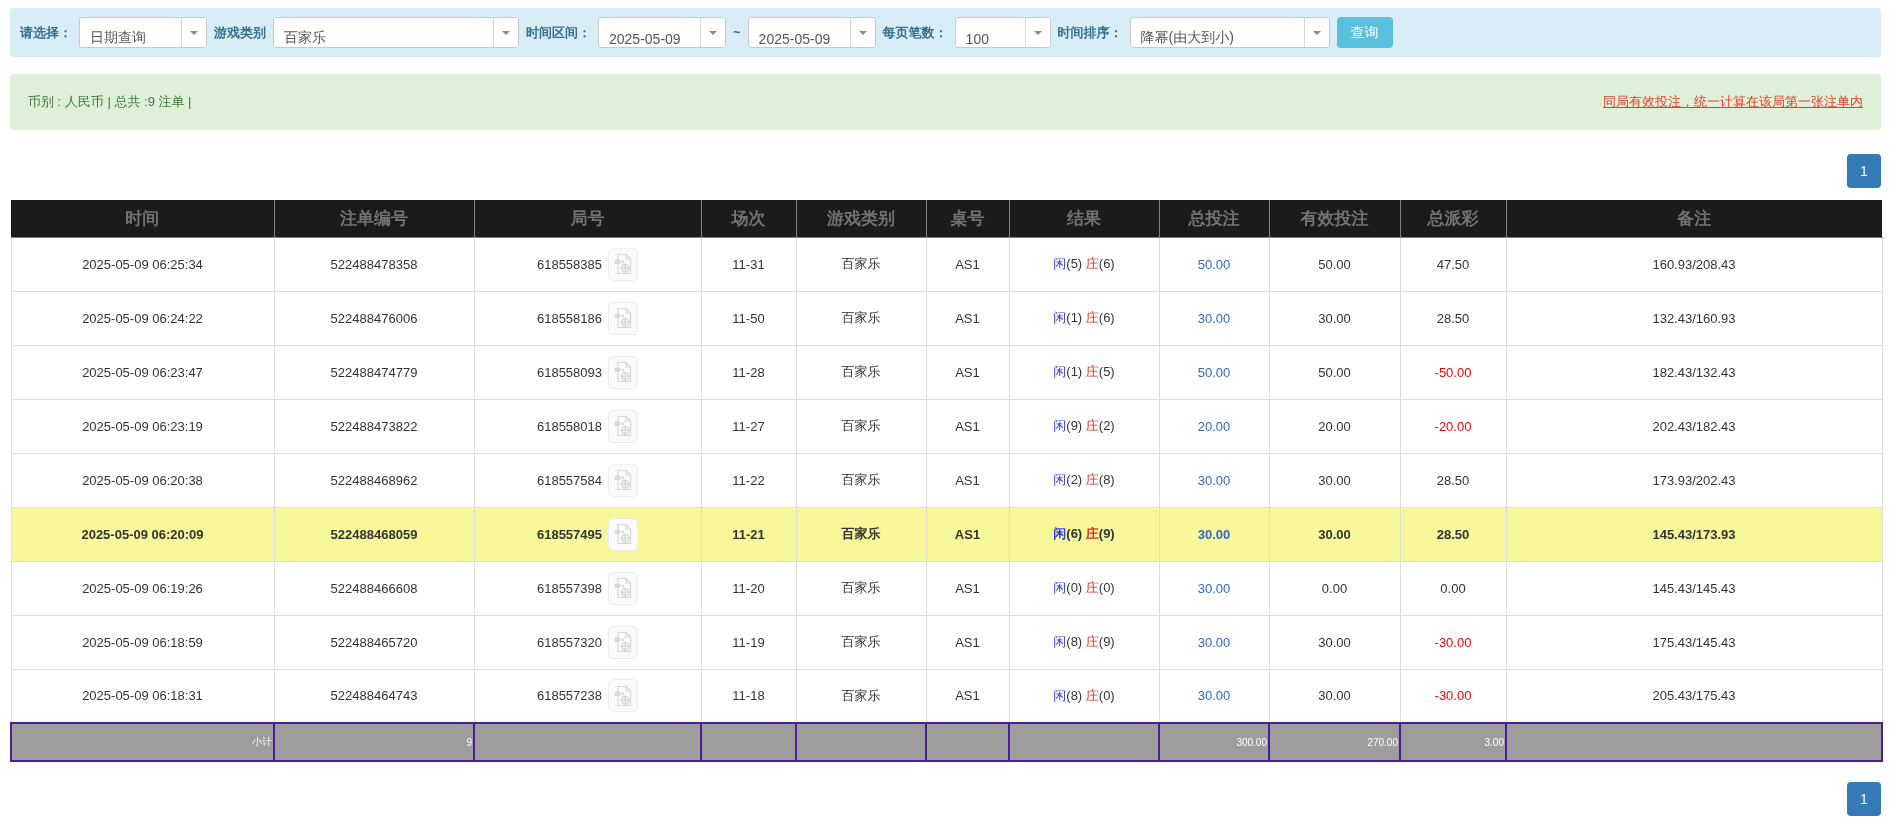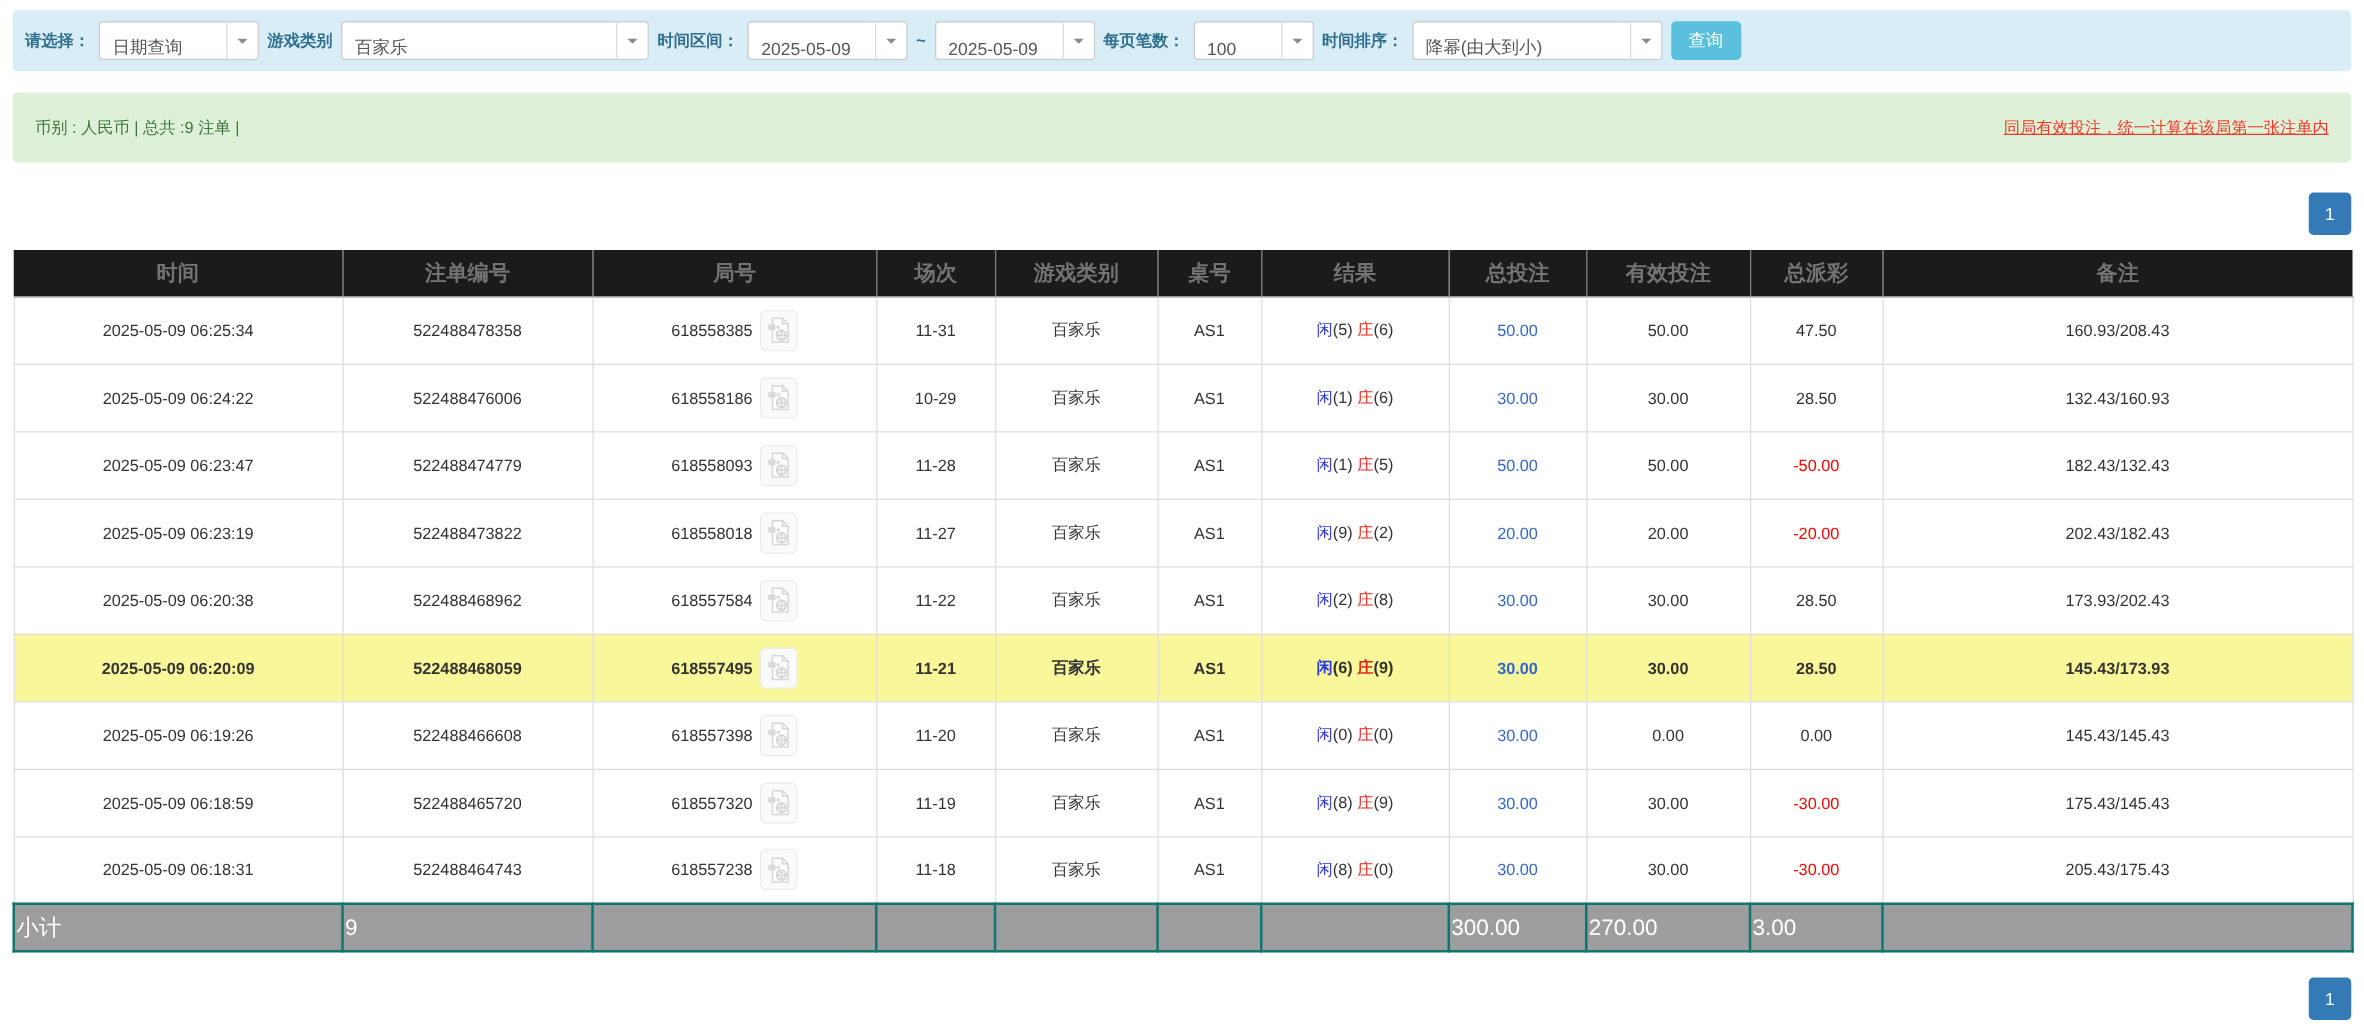--- a/index.html
+++ b/index.html
@@ -139,24 +139,24 @@
     width: 30px; height: 33px;
     background: #fafafa;
     border: 1px solid #ececec;
     border-radius: 5px;
     margin-left: 6px;
     cursor: pointer;
   }
   .data-table tfoot td {
     background: var(--footer-bg);
     color: #fff;
-    font-size: 18px;
+    font-size: 10px;
     height: 38px;
-    text-align: left;
-    border: 2px solid #0f766e;
+    text-align: right;
+    border: 2px solid #4c1d95;
   }
 </style>
 </head>
 <body>
 
 <div class="filter-bar">
   <span class="flabel">请选择：</span>
   <div class="select w1">
     <span class="val">日期查询</span>
     <span class="arrow"></span>
@@ -275,21 +275,21 @@
                 <path d="M8.5 9.8l3.2-1.9v3.8z" fill="#dadada"></path>
                 <circle cx="13.2" cy="16.2" r="4" fill="#f2f2f2" stroke="#d0d0d0" stroke-width="1.1"></circle>
                 <circle cx="13.2" cy="16.2" r="0.9" fill="#c8c8c8"></circle>
                 <circle cx="13.2" cy="13.9" r="0.8" fill="#c8c8c8"></circle>
                 <circle cx="13.2" cy="18.5" r="0.8" fill="#c8c8c8"></circle>
                 <circle cx="10.9" cy="16.2" r="0.8" fill="#c8c8c8"></circle>
                 <circle cx="15.5" cy="16.2" r="0.8" fill="#c8c8c8"></circle>
               </svg>
             </span>
           </span></td>
-        <td>10-29</td>
+        <td>11-50</td>
         <td>百家乐</td>
         <td>AS1</td>
         <td><span class="player">闲</span><span>(1)</span> <span class="banker">庄</span><span>(6)</span></td>
         <td><span class="blue-link">30.00</span></td>
         <td>30.00</td>
         <td>28.50</td>
         <td>132.43/160.93</td>
       </tr>
       <tr>
         <td>2025-05-09 06:23:47</td>

